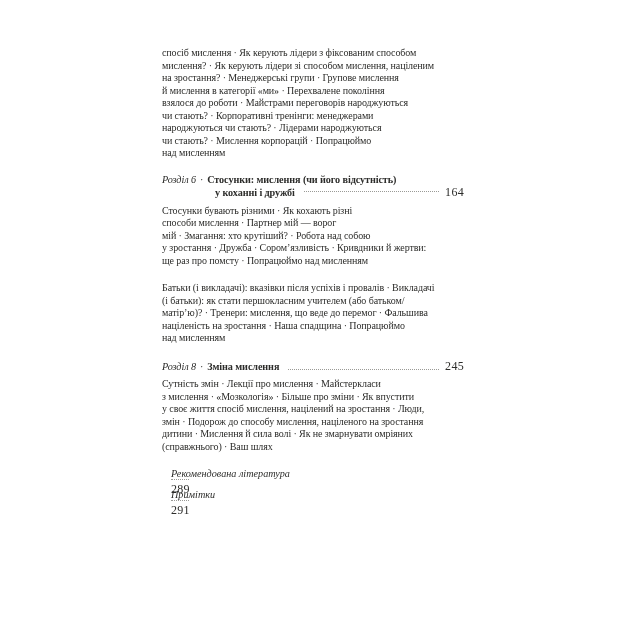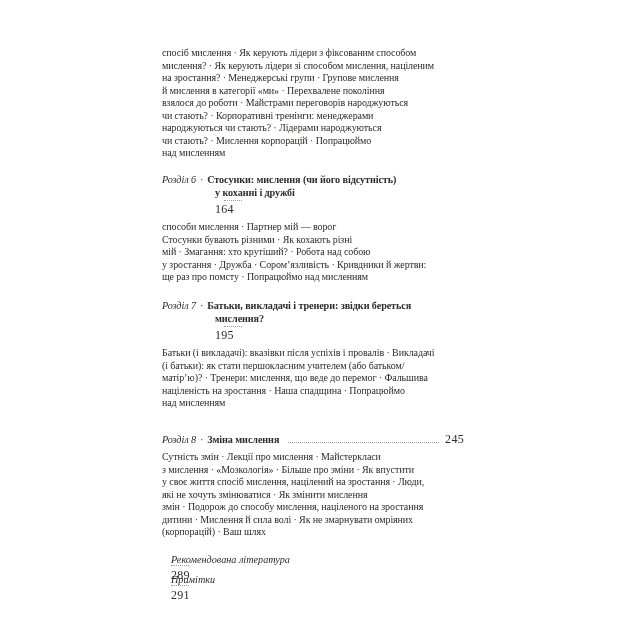--- a/index.html
+++ b/index.html
@@ -41,29 +41,27 @@
   .chapter-heading .h-line1 {
     white-space: nowrap;
   }
   .chapter-heading .h-line1.with-leader {
     display: flex;
     align-items: baseline;
     white-space: nowrap;
   }
   .chapter-heading .h-line2 {
     display: flex;
-    align-items: flex-start;
+    align-items: center;
     padding-left: 53px;
     white-space: nowrap;
-    flex-direction: column;
   }
   .h-label {
     font-style: italic;
     font-weight: normal;
-    margin-top: 8px;
   }
   .h-sep {
     font-weight: normal;
     padding: 0 4px;
   }
   .leader {
     flex: 1 1 auto;
     min-width: 18px;
     border-bottom: 1px dotted #9a9a96;
     margin: 0 6px 2px 9px;
@@ -114,39 +112,29 @@
         <div class="h-line1">
           <span class="h-label">Розділ 6</span><span class="h-sep">·</span><span>Стосунки: мислення (чи його відсутність)</span>
         </div>
         <div class="h-line2">
           <span>у коханні і дружбі</span>
           <span class="leader"></span>
           <span class="pagenum">164</span>
         </div>
       </div>
       <div class="topics">
+        <div class="line">Стосунки бувають різними · Як кохають різні</div>
         <div class="line">способи мислення · Партнер мій — ворог</div>
-        <div class="line">Стосунки бувають різними · Як кохають різні</div>
         <div class="line">мій · Змагання: хто крутіший? · Робота над собою</div>
         <div class="line">у зростання · Дружба · Сором’язливість · Кривдники й жертви:</div>
         <div class="line">ще раз про помсту · Попрацюймо над мисленням</div>
       </div>
     </div>
 
     <div class="chapter">
-      <div class="chapter-heading">
-        <div class="h-line1">
-          <span class="h-label">Розділ 7</span><span class="h-sep">·</span><span>Батьки, викладачі і тренери: звідки береться</span>
-        </div>
-        <div class="h-line2">
-          <span>мислення?</span>
-          <span class="leader"></span>
-          <span class="pagenum">195</span>
-        </div>
-      </div>
       <div class="topics">
         <div class="line">Батьки (і викладачі): вказівки після успіхів і провалів · Викладачі</div>
         <div class="line">(і батьки): як стати першокласним учителем (або батьком/</div>
         <div class="line">матір’ю)? · Тренери: мислення, що веде до перемог · Фальшива</div>
         <div class="line">націленість на зростання · Наша спадщина · Попрацюймо</div>
         <div class="line">над мисленням</div>
       </div>
     </div>
 
     <div class="chapter">
@@ -156,24 +144,23 @@
             <span class="h-sep">·</span>
             <span>Зміна мислення</span>
           <span class="leader"></span>
           <span class="pagenum">245</span>
         </div>
       </div>
       <div class="topics">
         <div class="line">Сутність змін · Лекції про мислення · Майстеркласи</div>
         <div class="line">з мислення · «Мозкологія» · Більше про зміни · Як впустити</div>
         <div class="line">у своє життя спосіб мислення, націлений на зростання · Люди,</div>
-        <div class="line">які не хочуть змінюватися · Як змінити мислення</div>
         <div class="line">змін · Подорож до способу мислення, націленого на зростання</div>
         <div class="line">дитини · Мислення й сила волі · Як не змарнувати омріяних</div>
-        <div class="line">(корпорацій) · Ваш шлях</div>
+        <div class="line">(справжнього) · Ваш шлях</div>
       </div>
     </div>
 
     <div class="backmatter">
       <div class="bm-row">
         <span>Рекомендована література</span>
         <span class="leader"></span>
         <span class="pagenum">289</span>
       </div>
       <div class="bm-row">

